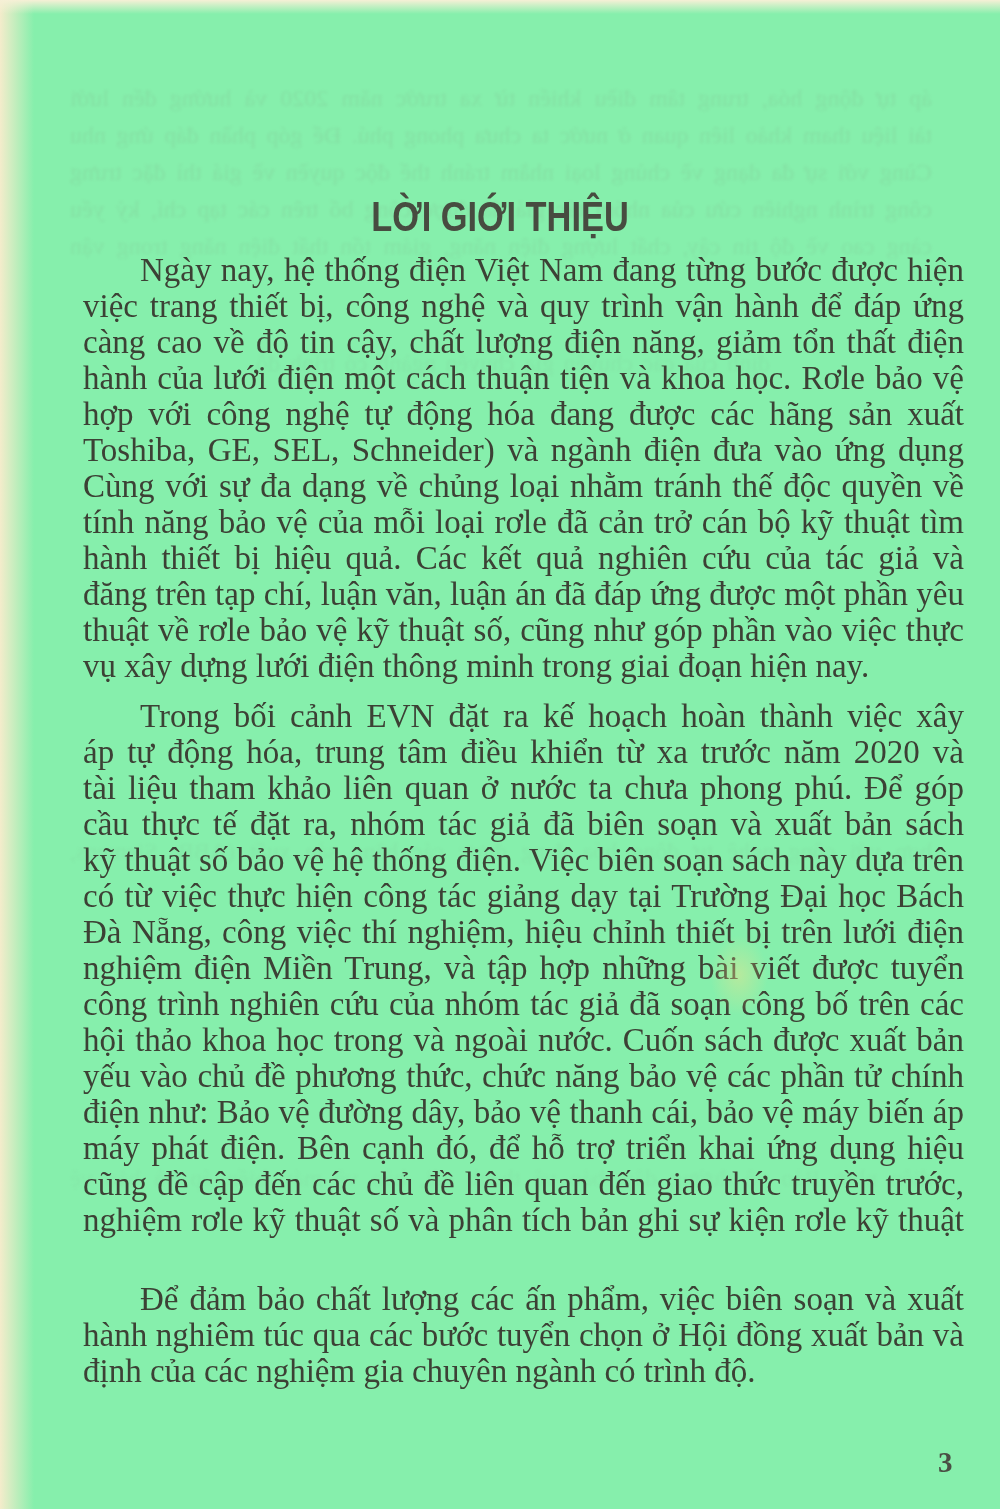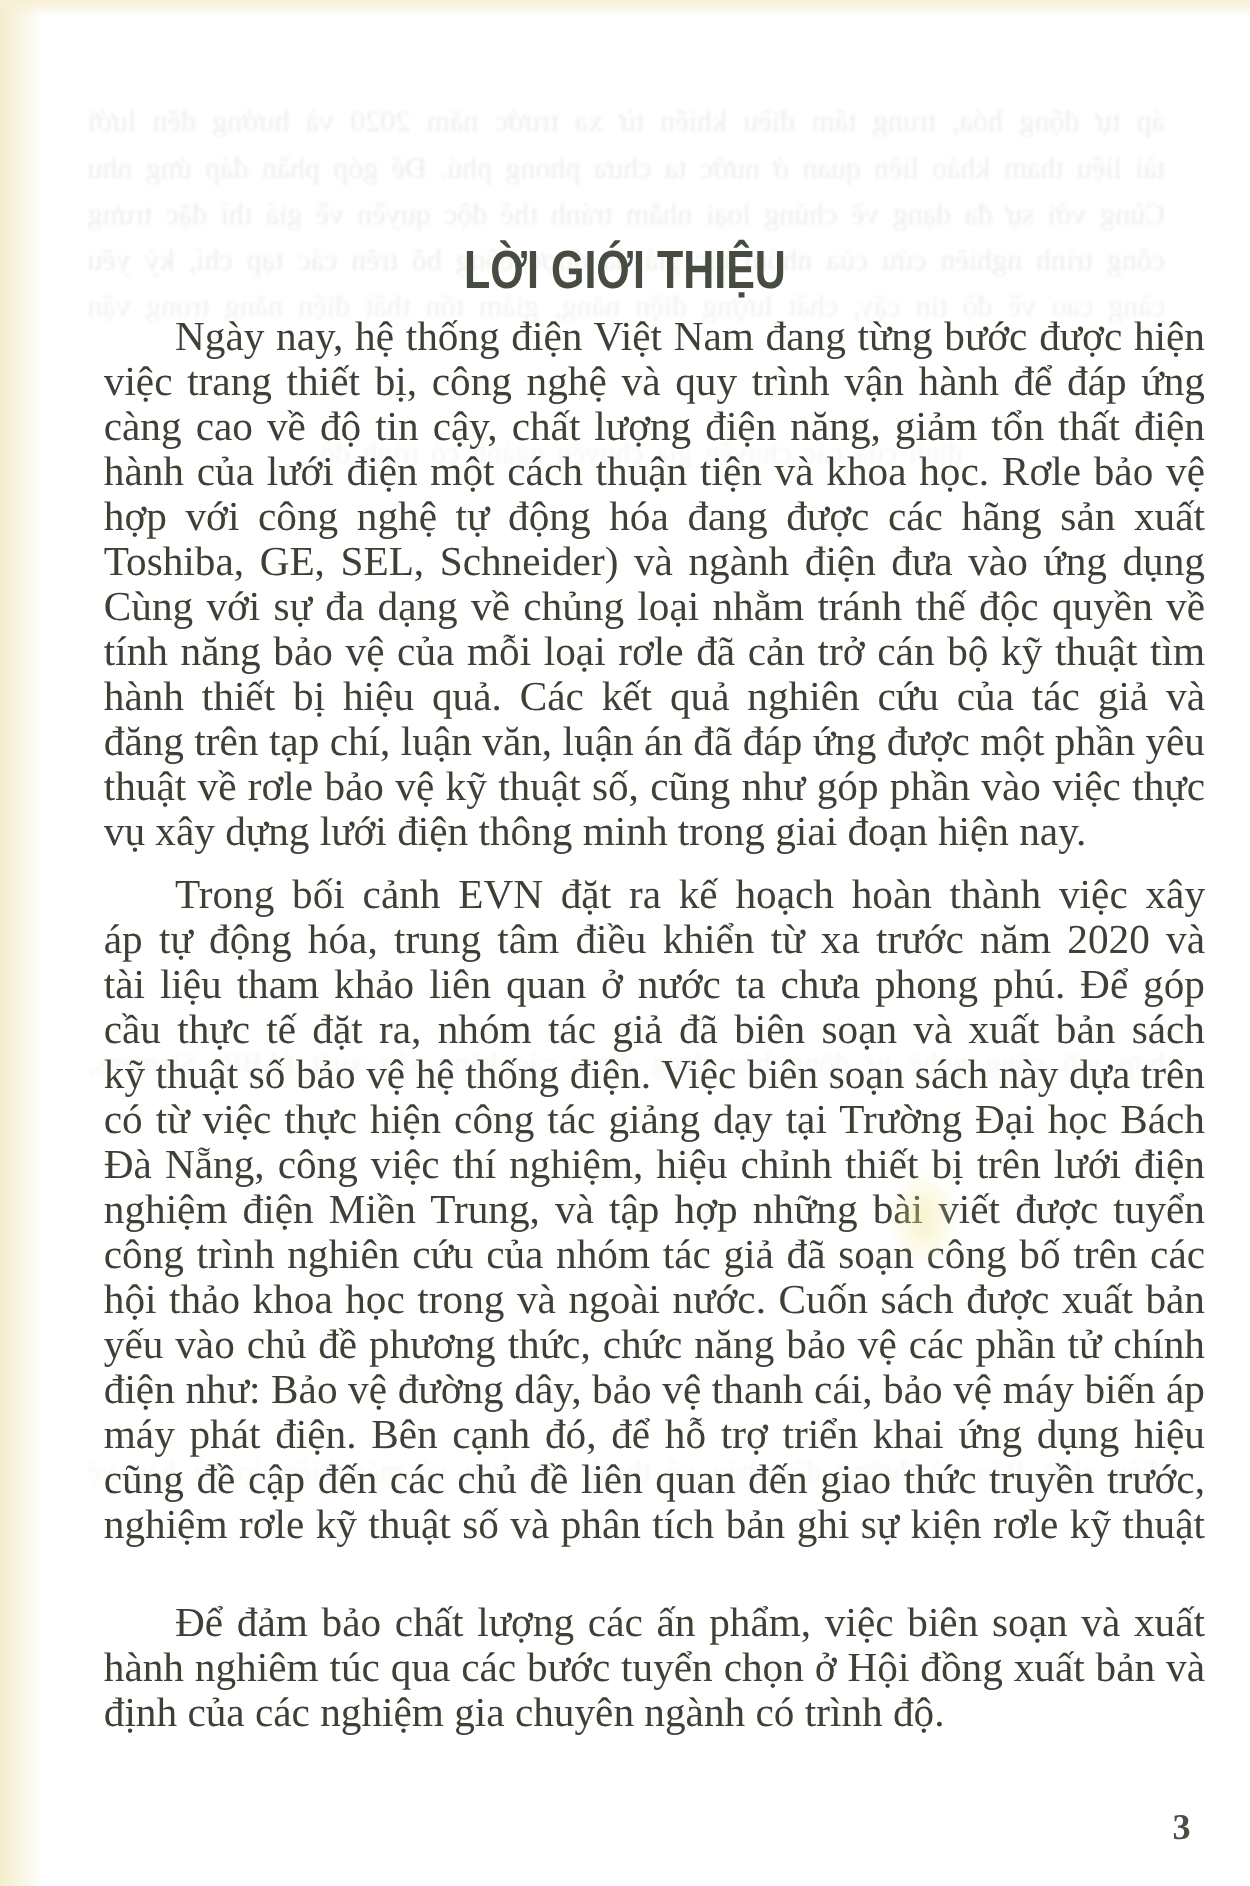--- a/index.html
+++ b/index.html
@@ -1,20 +1,20 @@
 <!DOCTYPE html>
 <html><head>
 <meta charset="utf-8">
 <style>
   html,body{margin:0;padding:0;background:#e8e8e4;}
   .page{
     position:relative;
     width:1000px;height:1509px;
     margin:0 auto;
-    background:#ffffff;
+    background:#86efac;
     overflow:hidden;
     font-family:"Liberation Serif", serif;
     color:#3c4135;
   }
   
   .edge-left{
     position:absolute;left:0;top:0;width:34px;height:100%;
     background:linear-gradient(to right,#f4eccb 0%, rgba(252,251,243,0) 100%);
     pointer-events:none;
   }

